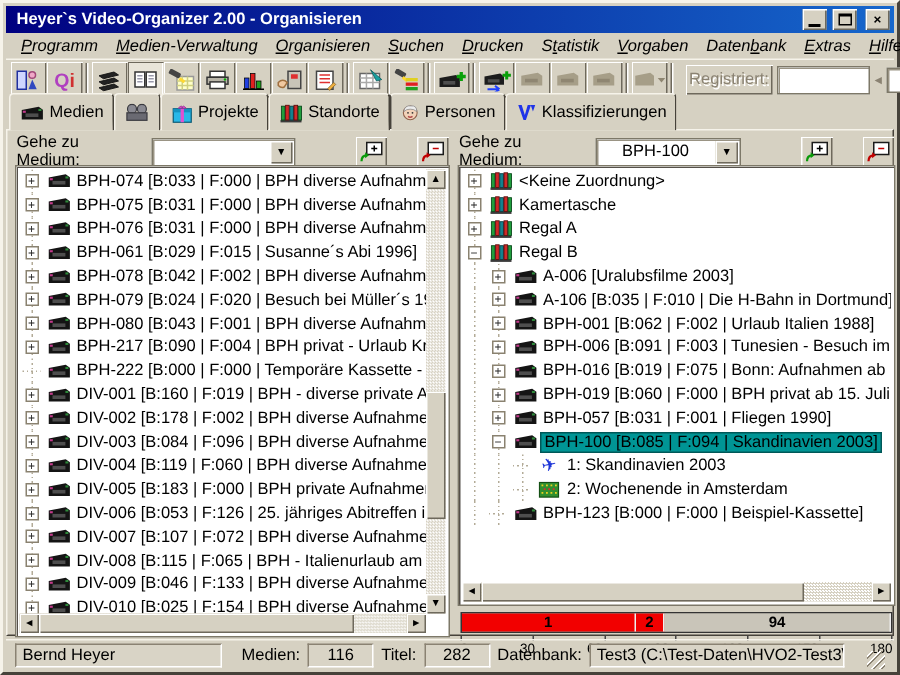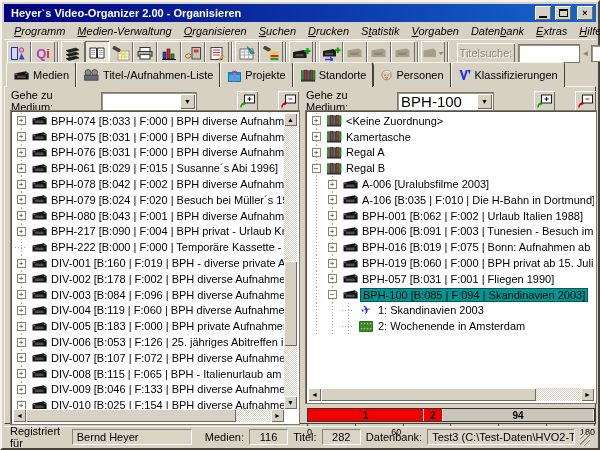--- a/index.html
+++ b/index.html
@@ -45,21 +45,21 @@
     border-radius:3px 3px 0 0;position:relative;}
   .tab.active{height:21px;z-index:3;box-shadow:2px 0 0 -1px var(--chrome-dk);}
   .tab .ticon{display:flex;align-items:center;}
   
   .page{position:absolute;left:2px;top:84px;right:2px;bottom:24px;background:var(--chrome);
     border-top:1px solid var(--chrome-hi);border-left:1px solid var(--chrome-hi);
     border-right:1px solid var(--chrome-dk);border-bottom:1px solid var(--chrome-dk);}
   .panel-head{position:absolute;height:22px;display:flex;align-items:center;gap:20px;font-size:11px;}
   .combo{height:19px;background:#fff;border:1px solid #7d7868;box-shadow:inset 1px 1px 0 #9a9484;
     display:flex;align-items:center;}
-  .combo .cval{flex:1;padding:0 3px;font-size:15px;white-space:nowrap;overflow:hidden;}
+  .combo .cval{flex:1;padding:0 3px;font-size:11px;white-space:nowrap;overflow:hidden;text-align:center;}
   .combo .cbtn{width:15px;height:15px;margin:1px;background:var(--chrome);display:flex;align-items:center;justify-content:center;
     box-shadow:inset 1px 1px 0 #fff,inset -1px -1px 0 var(--chrome-lo);font-size:7px;color:#000;}
   .mini-btn{width:21px;height:20px;background:var(--chrome);display:flex;align-items:center;justify-content:center;
     box-shadow:inset 1px 1px 0 #fff,inset -1px -1px 0 var(--chrome-lo);flex:none;}
   .listbox{position:absolute;background:#fff;border:1px solid #7d7868;box-shadow:inset 1px 1px 0 #55504a;overflow:hidden;}
   .rows{position:absolute;left:2px;top:2px;right:15px;bottom:15px;overflow:hidden;}
   .tree-row{height:15.8px;display:flex;align-items:center;white-space:nowrap;}
   .vline,.node{width:16px;align-self:stretch;flex:none;position:relative;
     background-image:repeating-linear-gradient(to bottom,#b3ab97 0 1px,transparent 1px 3px);
     background-size:1px 100%;background-position:8px 0;background-repeat:no-repeat;}
@@ -303,21 +303,21 @@
       <span class="tsep"></span>
       <span class="tbtn">
         <span style="display: flex;">
           <svg width="22" height="14">
             <path d="M1.5 4.5 L11.5 2.5 L14 4.5 L14 11 L1.5 11 Z" fill="#a69e88"></path>
             <path d="M16.5 6 h5 l-2.5 3 Z" fill="#8f8672"></path>
           </svg>
         </span>
       </span>
       <span class="tsep"></span>
-      <span class="tbtn-text">Titelsuche:</span>
+      <span class="tbtn-text">Registriert:</span>
       <input class="search-input" style="">
       <span class="navarrow">◄</span>
       <span class="navbox"></span>
     </div>
 
   <div class="tabstrip" id="tabstrip">
       <span class="tab">
         <span class="ticon">
           <svg width="17" height="11" viewBox="0 0 17 11">
             <path d="M1.5 3.4 L12.8 1.2 L15.6 3.2 L15.6 9.6 L1.5 9.6 Z" fill="#141414"></path>
@@ -329,21 +329,20 @@
         <span>Medien</span>
       </span>
       <span class="tab">
         <span class="ticon">
           <svg width="17" height="12" viewBox="0 0 17 12">
             <circle cx="5" cy="3.6" r="3" fill="#8a8a92" stroke="#3a3a40" stroke-width="0.8"></circle>
             <circle cx="11.6" cy="3.6" r="3" fill="#8a8a92" stroke="#3a3a40" stroke-width="0.8"></circle>
             <rect x="1.6" y="6.2" width="13.4" height="5" fill="#6a6a72" stroke="#3a3a40" stroke-width="0.8"></rect>
           </svg>
         </span>
-        <span>Titel-/Aufnahmen-Liste</span>
       </span>
       <span class="tab">
         <span class="ticon">
           <svg width="15" height="13" viewBox="0 0 15 13">
             <rect x="1.5" y="3.5" width="12" height="9" fill="#28b8e8" stroke="#0c5a74" stroke-width="0.8"></rect>
             <rect x="1.5" y="3.5" width="12" height="2.4" fill="#1492c0"></rect>
             <rect x="6.4" y="3.5" width="2.2" height="9" fill="#e050d0"></rect>
             <path d="M4.8 3.2 q2.7 -3 2.7 0 q0 -3 2.7 0 Z" fill="#e050d0" stroke="#903090" stroke-width="0.5"></path>
           </svg>
         </span>
@@ -945,20 +944,35 @@
                   <rect x="11" y="7" width="1.2" height="1.2"></rect>
                 </g>
                 <g fill="#d83030">
                   <rect x="3.5" y="4.5" width="1.2" height="1.2"></rect>
                   <rect x="6.5" y="4.5" width="1.2" height="1.2"></rect>
                   <rect x="9.5" y="4.5" width="1.2" height="1.2"></rect>
                 </g>
               </svg>
             </span>
             <span class="row-label">2: Wochenende in Amsterdam</span>
+          </div>
+          <div class="tree-row">
+            <span class="vline"></span>
+            <span class="node">
+              <span class="hstub"></span>
+            </span>
+            <span class="ricon">
+              <svg width="17" height="11" viewBox="0 0 17 11">
+                <path d="M1.5 3.4 L12.8 1.2 L15.6 3.2 L15.6 9.6 L1.5 9.6 Z" fill="#141414"></path>
+                <rect x="4" y="5.6" width="8.6" height="2.4" fill="#4e4e4e"></rect>
+                <rect x="2.2" y="3.8" width="2" height="1.4" fill="#c43a8c"></rect>
+                <rect x="12.6" y="2.6" width="2" height="1.4" fill="#2e8a3a"></rect>
+              </svg>
+            </span>
+            <span class="row-label">BPH-123 [B:000 | F:000 | Beispiel-Kassette]</span>
           </div>
         </div>
       <div class="sb" style="left:2px;bottom:2px;height:13px;right:2px;">
         <span class="sarrow" style="left:0;top:0;width:13px;height:13px;">◄</span>
         <span class="sthumb" style="left:13px;top:0;width:215px;height:13px;"></span>
         <span class="sarrow" style="right:0;top:0;width:13px;height:13px;">►</span>
       </div>
     </div>
 
     <div class="usagebar" style="left:302px;top:321px;width:288px;" id="usagebar">
@@ -983,21 +997,20 @@
           <span>90</span>
           <span>120</span>
           <span>150</span>
           <span>180</span>
         </div>
       </div>
 
   </div>
 
   <div class="statusbar">
-    <span>Registriert für</span>
     <span class="sfield" style="width:138px;">Bernd Heyer</span>
     <span style="margin-left:8px">Medien:</span>
     <span class="sfield" style="width:44px;justify-content:center;">116</span>
     <span>Titel:</span>
     <span class="sfield" style="width:44px;justify-content:center;">282</span>
     <span>Datenbank:</span>
     <span class="sfield" style="width:170px;">Test3 (C:\Test-Daten\HVO2-Test3\)</span>
     <span class="grip"></span>
   </div>
 

